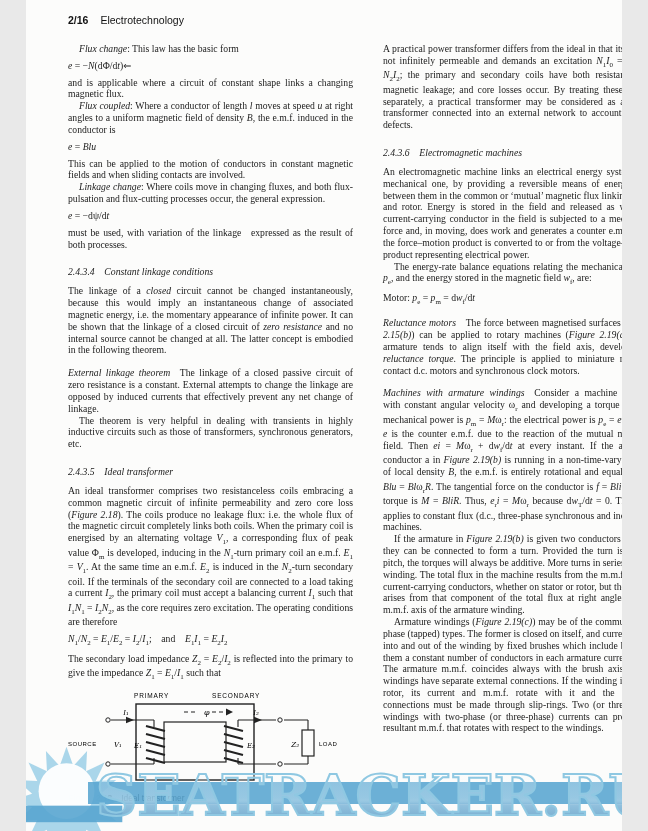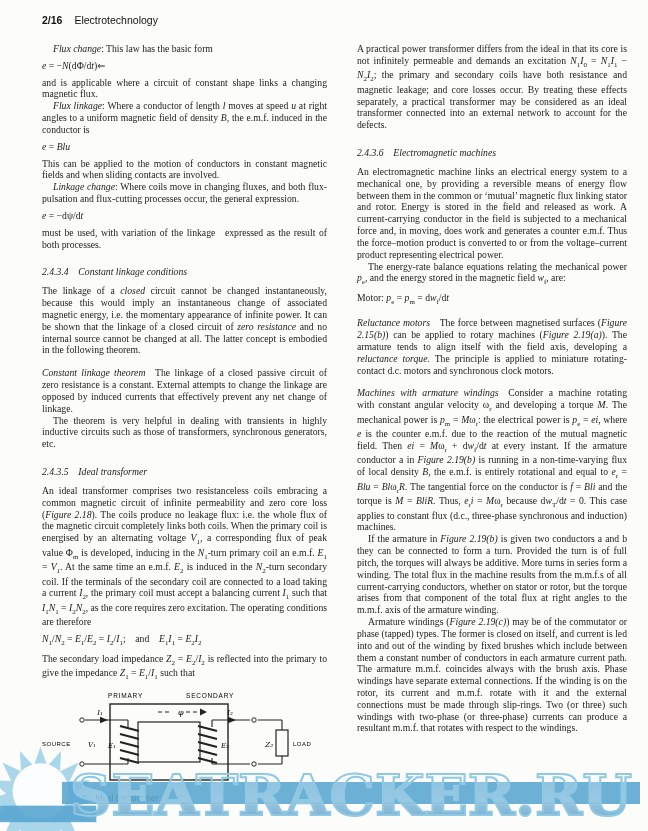--- a/index.html
+++ b/index.html
@@ -1,17 +1,17 @@
 <!DOCTYPE html>
 <html><head>
 <meta charset="utf-8">
 <style>
   html,body { margin:0; padding:0; background:#e9e9e9; }
   .page {
-    position:relative; width:648px; height:831px; margin:0 auto;
+    position:relative; width:596px; height:831px; margin:0 auto;
     background:#fcfcfb; overflow:hidden;
     font-family:"Liberation Serif", serif; color:#1b1b1b;
   }
   .content { position:absolute; left:42px; top:14px; width:585px; }
   .page-header { font-family:"Liberation Sans", sans-serif; font-size:10.5px; color:#111; margin-bottom:17px; }
   .page-header .num { font-weight:bold; margin-right:12px; }
   .columns { display:flex; gap:30px; }
   .col { width:285px; font-size:9.7px; line-height:1.22; text-align:justify; }
   .col p.para { margin:0; }
   .col p.para.indent { text-indent:11px; }
@@ -38,29 +38,29 @@
       <span class="num">2/16</span><span>Electrotechnology</span>
     </div>
 
     <div class="columns">
 
       <div class="col">
         <div>
             <p class="para indent"><i>Flux change</i>: This law has the basic form</p>
             <p class="equation"><i>e</i> = −<i>N</i>(dΦ/d<i>t</i>)⇐</p>
             <p class="para">and is applicable where a circuit of constant shape links a changing magnetic flux.</p>
-            <p class="para indent"><i>Flux linkage</i>: Where a conductor of length <i>l</i> moves at speed <i>u</i> at right angles to a uniform magnetic field of density <i>B</i>, the e.m.f. induced in the conductor is</p>
+            <p class="para indent"><i>Flux coupled</i>: Where a conductor of length <i>l</i> moves at speed <i>u</i> at right angles to a uniform magnetic field of density <i>B</i>, the e.m.f. induced in the conductor is</p>
             <p class="equation"><i>e</i> = <i>Blu</i></p>
             <p class="para">This can be applied to the motion of conductors in constant magnetic fields and when sliding contacts are involved.</p>
             <p class="para indent"><i>Linkage change</i>: Where coils move in changing fluxes, and both flux-pulsation and flux-cutting processes occur, the general expression.</p>
             <p class="equation"><i>e</i> = −dψ/d<i>t</i></p>
             <p class="para">must be used, with variation of the linkage  expressed as the result of both processes.</p>
             <h3 class="subheading">2.4.3.4 Constant linkage conditions</h3>
             <p class="para">The linkage of a <i>closed</i> circuit cannot be changed instantaneously, because this would imply an instantaneous change of associated magnetic energy, i.e. the momentary appearance of infinite power. It can be shown that the linkage of a closed circuit of <i>zero resistance</i> and no internal source cannot be changed at all. The latter concept is embodied in the following theorem.</p>
-            <p class="para space-before"><i>Constant linkage theorem</i> The linkage of a closed passive circuit of zero resistance is a constant. External attempts to change the linkage are opposed by induced currents that effectively prevent any net change of linkage.</p>
+            <p class="para space-before"><i>External linkage theorem</i> The linkage of a closed passive circuit of zero resistance is a constant. External attempts to change the linkage are opposed by induced currents that effectively prevent any net change of linkage.</p>
             <p class="para indent">The theorem is very helpful in dealing with transients in highly inductive circuits such as those of transformers, synchronous generators, etc.</p>
             <h3 class="subheading">2.4.3.5 Ideal transformer</h3>
             <p class="para">An ideal transformer comprises two resistanceless coils embracing a common magnetic circuit of infinite permeability and zero core loss (<i>Figure 2.18</i>). The coils produce no leakage flux: i.e. the whole flux of the magnetic circuit completely links both coils. When the primary coil is energised by an alternating voltage <i>V</i><sub>1</sub>, a corresponding flux of peak value Φ<sub>m</sub> is developed, inducing in the <i>N</i><sub>1</sub>-turn primary coil an e.m.f. <i>E</i><sub>1</sub> = <i>V</i><sub>1</sub>. At the same time an e.m.f. <i>E</i><sub>2</sub> is induced in the <i>N</i><sub>2</sub>-turn secondary coil. If the terminals of the secondary coil are connected to a load taking a current <i>I</i><sub>2</sub>, the primary coil must accept a balancing current <i>I</i><sub>1</sub> such that <i>I</i><sub>1</sub><i>N</i><sub>1</sub> = <i>I</i><sub>2</sub><i>N</i><sub>2</sub>, as the core requires zero excitation. The operating conditions are therefore</p>
             <p class="equation"><i>N</i><sub>1</sub>/<i>N</i><sub>2</sub> = <i>E</i><sub>1</sub>/<i>E</i><sub>2</sub> = <i>I</i><sub>2</sub>/<i>I</i><sub>1</sub>; and <i>E</i><sub>1</sub><i>I</i><sub>1</sub> = <i>E</i><sub>2</sub><i>I</i><sub>2</sub></p>
             <p class="para">The secondary load impedance <i>Z</i><sub>2</sub> = <i>E</i><sub>2</sub>/<i>I</i><sub>2</sub> is reflected into the primary to give the impedance <i>Z</i><sub>1</sub> = <i>E</i><sub>1</sub>/<i>I</i><sub>1</sub> such that</p>
           </div>
 
         <div class="figure">
           <div class="fig-diagram">
             <svg width="285" height="96" viewBox="0 0 285 96">

